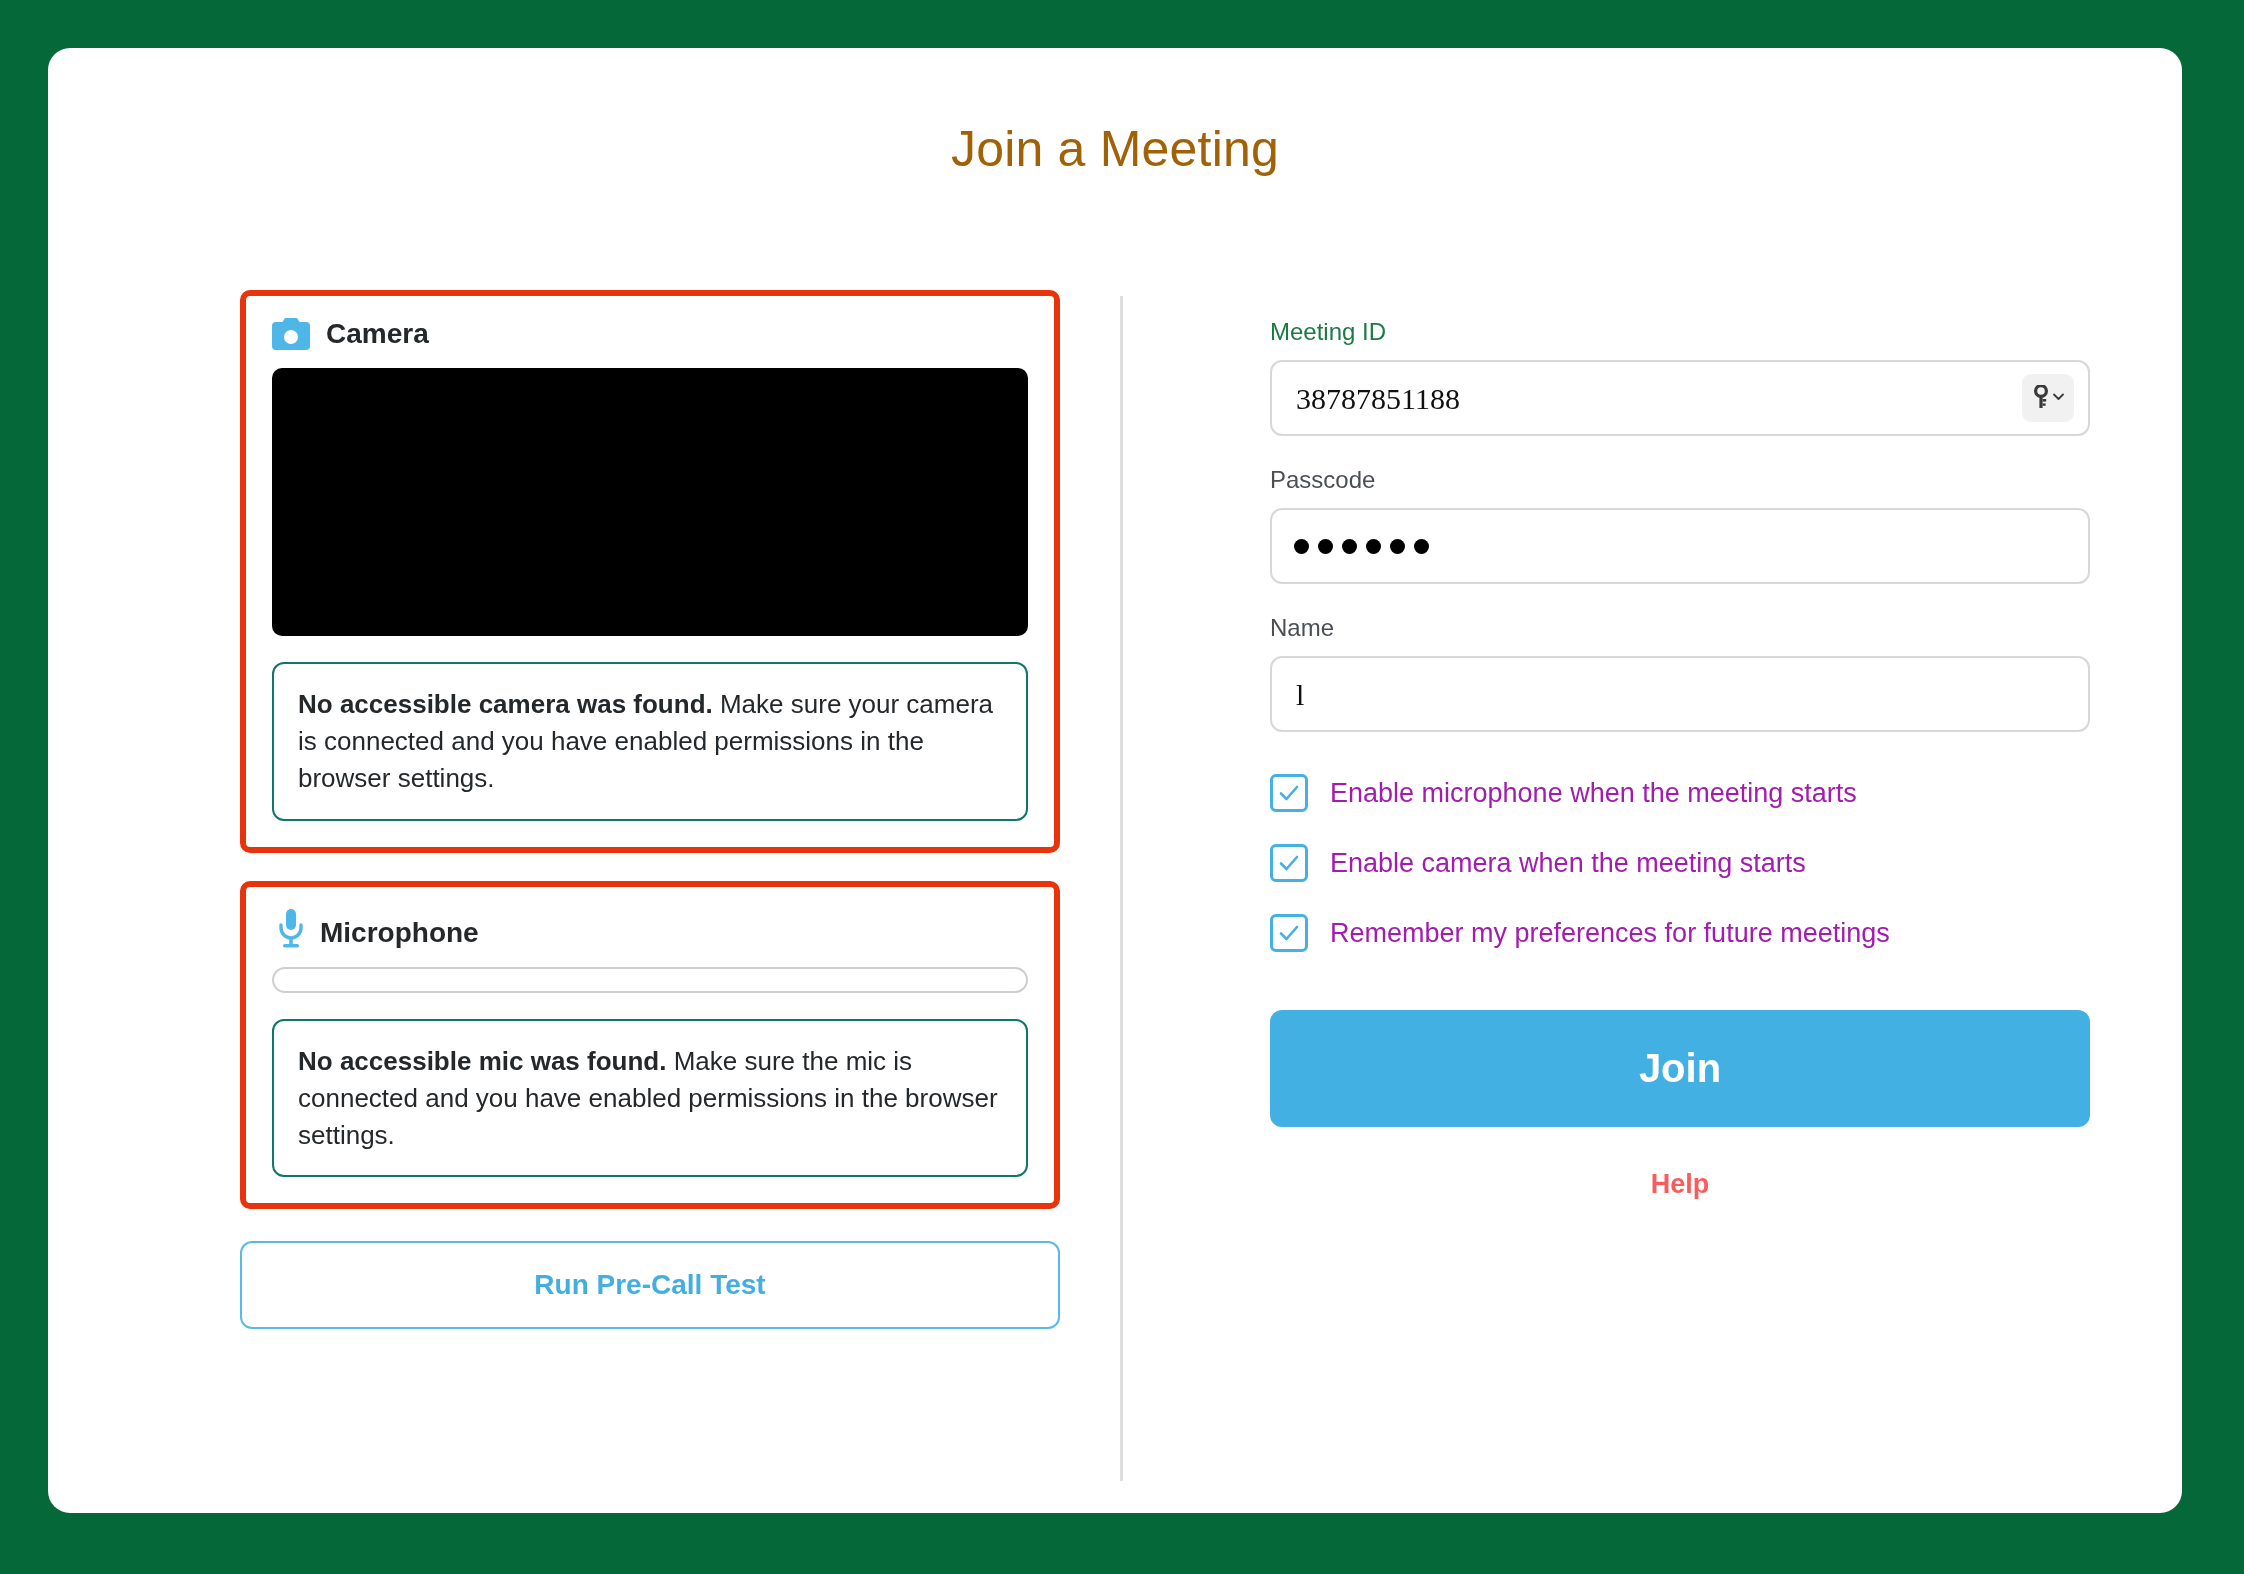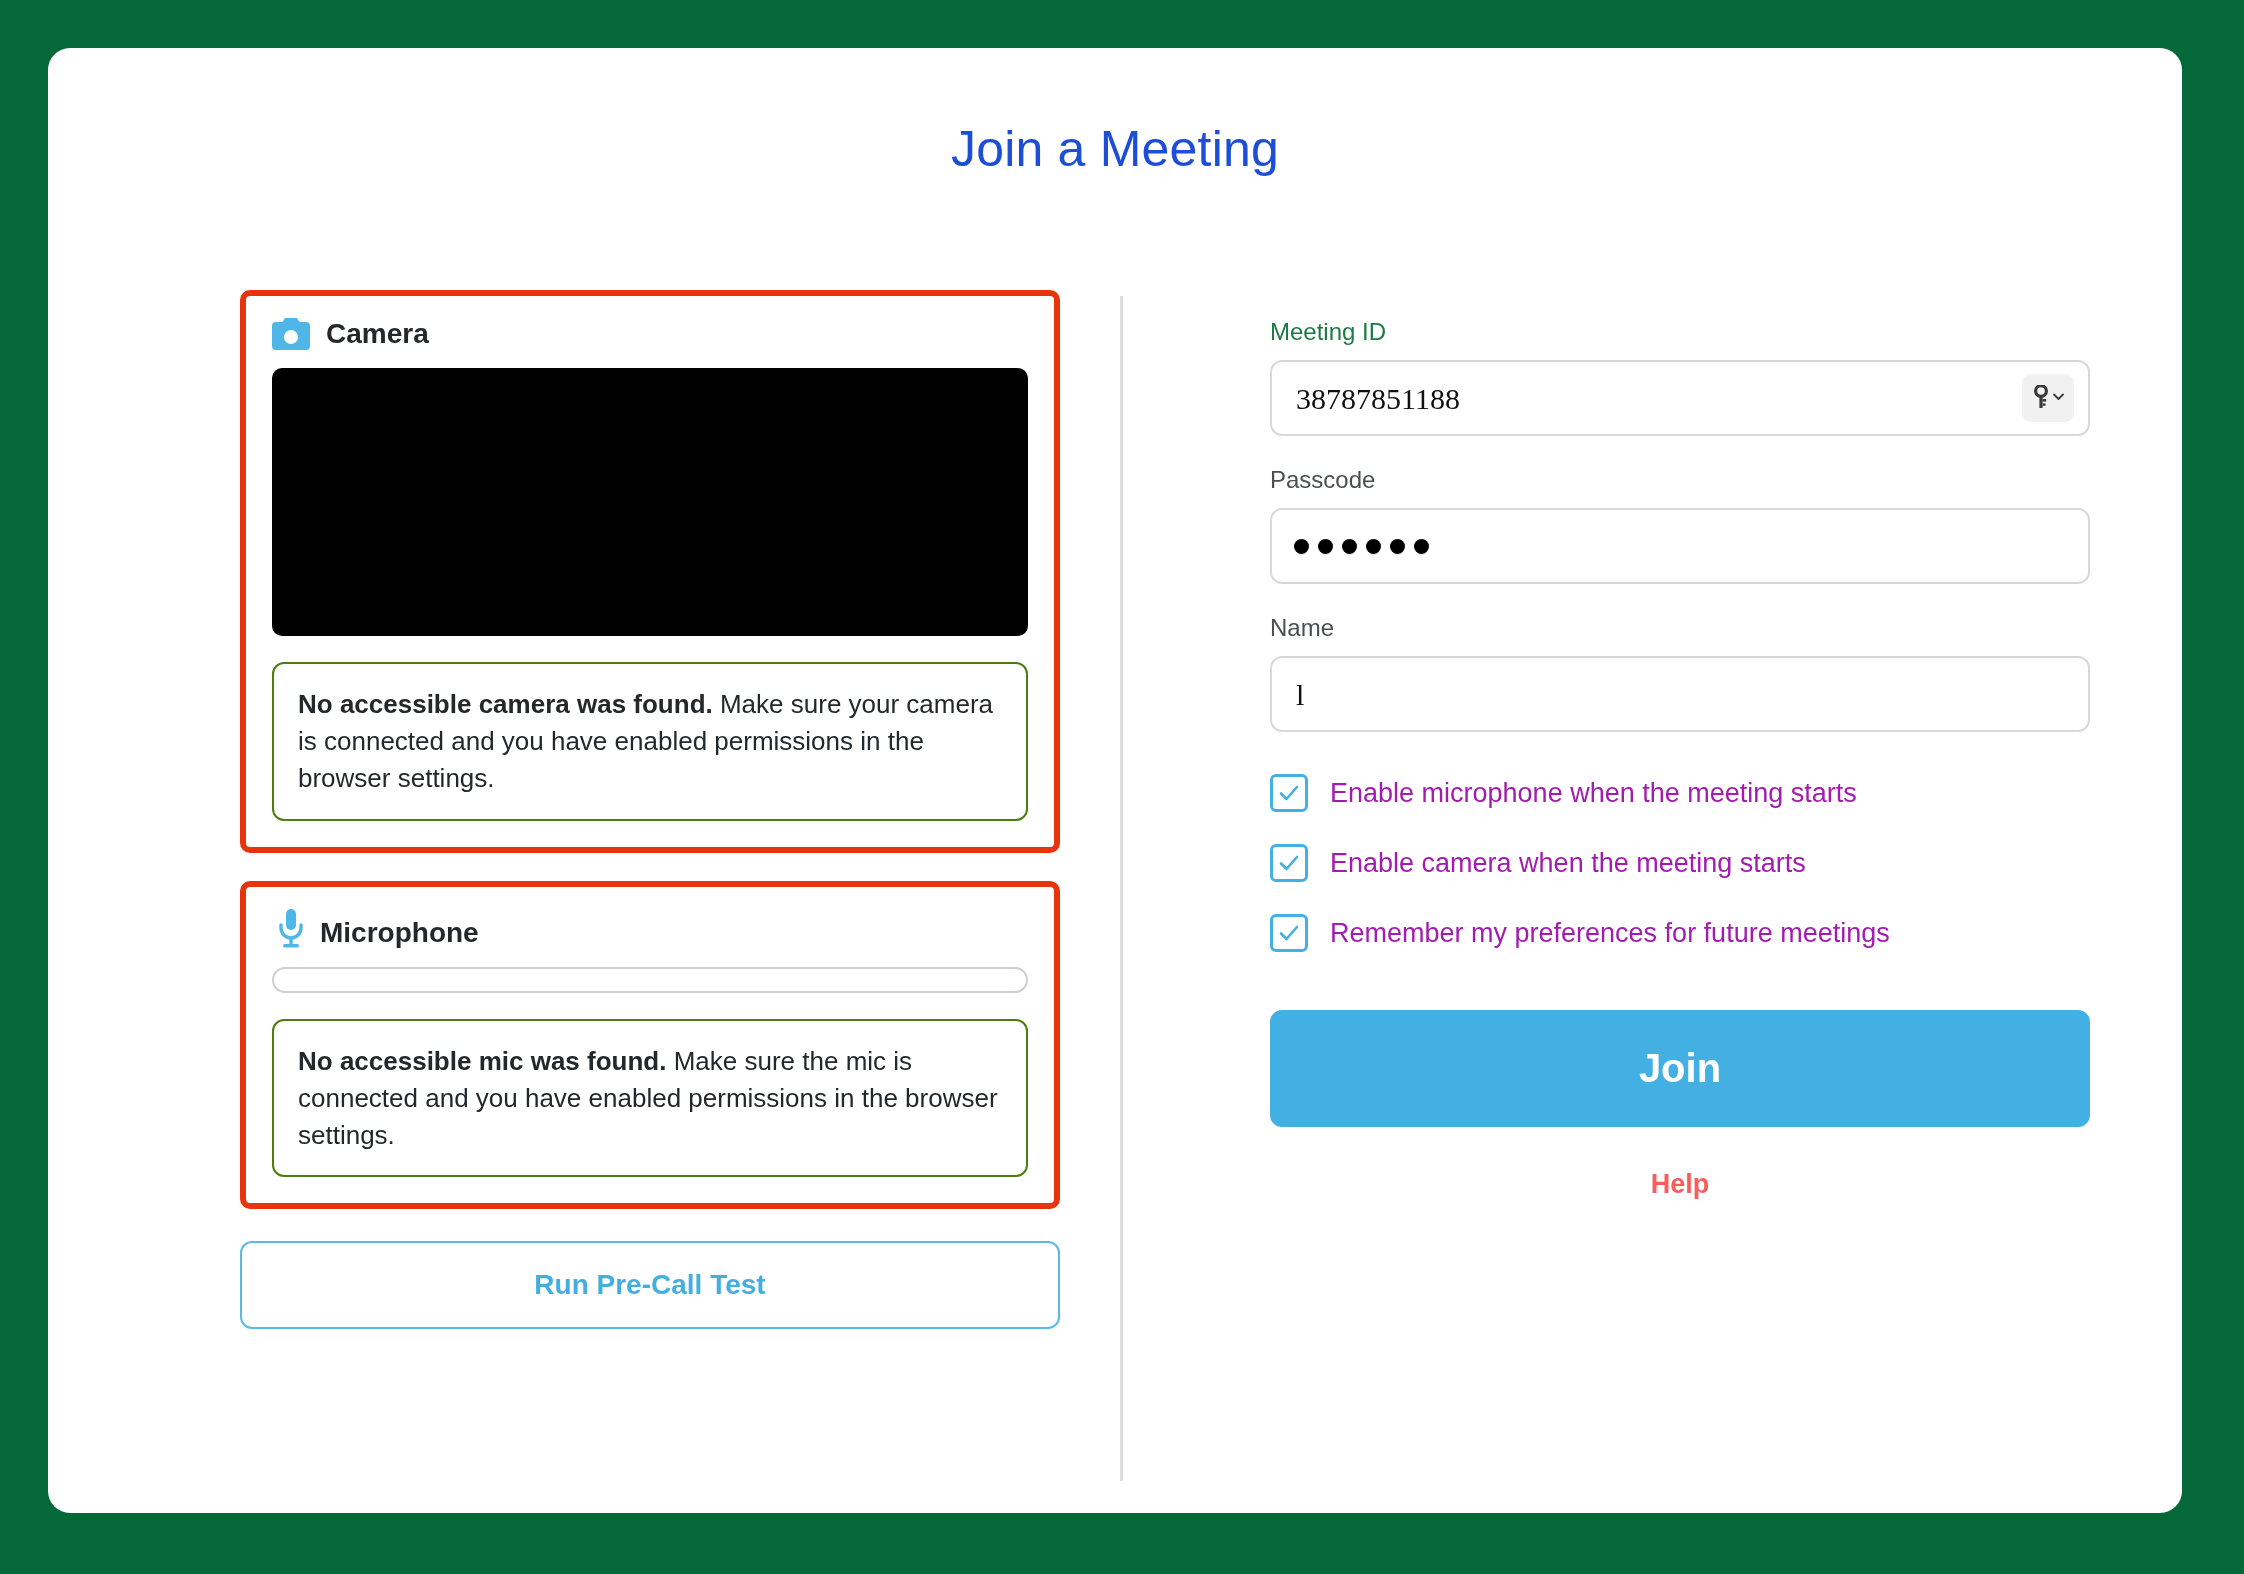--- a/index.html
+++ b/index.html
@@ -21,21 +21,21 @@
     left: 48px; top: 48px;
     width: 2134px; height: 1465px;
     background: #ffffff;
     border-radius: 22px;
   }
 
   .page-title {
     text-align: center;
     font-size: 50px;
     font-weight: 300;
-    color: #1d4ed8;
+    color: #a16207;
     letter-spacing: 0.2px;
     margin-top: 72px;
   }
 
   .columns {
     position: absolute;
     left: 0; top: 190px;
     width: 100%;
   }
 
@@ -86,21 +86,21 @@
   .mic-meter {
     width: 100%;
     height: 26px;
     border: 2px solid #cfcfcf;
     border-radius: 14px;
     background: #fff;
   }
 
   .alert {
     margin-top: 26px;
-    border: 2px solid #4d7c0f;
+    border: 2px solid #0f766e;
     border-radius: 12px;
     padding: 22px 24px;
     font-size: 26px;
     line-height: 1.42;
     color: #25282b;
   }
   .alert b { font-weight: bold; }
 
   .precall-btn {
     display: block;

